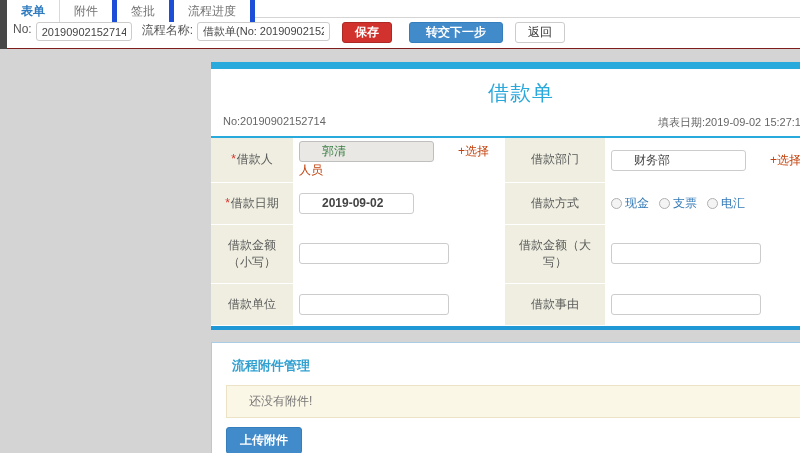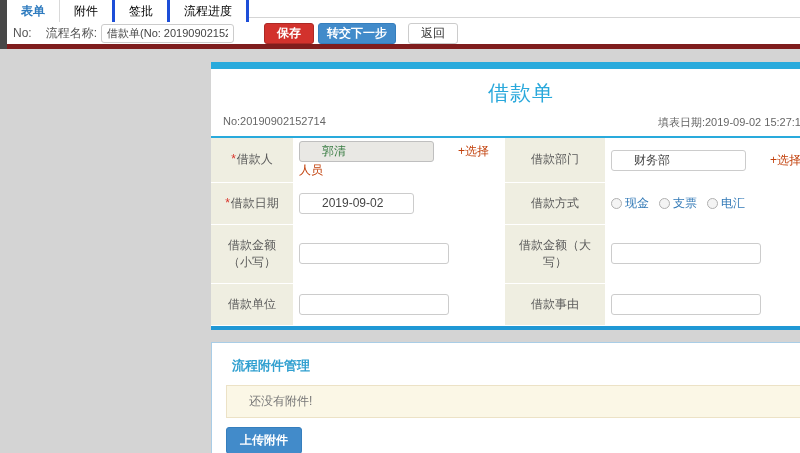--- a/index.html
+++ b/index.html
@@ -10,31 +10,31 @@
     color: #333;
     background: #d4d4d4;
     position: relative;
   }
 
   
   .top-header { position: absolute; left: 0; top: 0; width: 800px; height: 49px; background: #fff; }
   .edge-strip { position: absolute; left: 0; top: 0; width: 7px; height: 49px; background: #474747; z-index: 5; }
 
   .tabbar { position: absolute; left: 7px; top: 0; right: 0; height: 18px; border-bottom: 1px solid #d5d5d5; display: flex; background: #fff; }
-  .tab { padding: 0 14px; height: 22px; line-height: 22px; font-size: 12px; color: #000000; border-right: 3px solid #1d4ed8; cursor: pointer; background: #fff; white-space: nowrap; }
+  .tab { padding: 0 14px; height: 22px; line-height: 22px; font-size: 12px; color: #737373; border-right: 5px solid #1d4ed8; cursor: pointer; background: #fff; white-space: nowrap; }
   .tab.active { color: #2e7bbf; font-weight: bold; border-right: 1px solid #d9d9d9; }
 
-  .actionbar { position: absolute; left: 7px; top: 22px; right: 0; height: 27px; border-bottom: 5px solid #7f1d1d; display: flex; align-items: center; background: #fff; }
+  .actionbar { position: absolute; left: 7px; top: 22px; right: 0; height: 27px; border-bottom: 1px solid #7f1d1d; display: flex; align-items: flex-start; background: #fff; }
   .actionbar .lbl { color: #555; margin: 0 4px 0 6px; white-space: nowrap; }
   .txt-input { height: 19px; border: 1px solid #ccc; border-radius: 3px; font-size: 11px; padding: 1px 5px; color: #444; background: #fff; font-family: "Liberation Sans", sans-serif; }
   #no-input { width: 96px; }
   #flowname-input { width: 133px; }
   .btn { height: 21px; line-height: 19px; font-size: 12px; border-radius: 3px; padding: 0 12px; cursor: pointer; white-space: nowrap; font-family: "Liberation Sans", sans-serif; }
-  .btn-save { background: #d2322d; border: 1px solid #ac2925; color: #fff; margin-left: 30px; font-weight: bold; }
-  .btn-next { background: #428bca; border: 1px solid #357ebd; color: #fff; margin-left: 4px; font-weight: bold; padding: 0 8px; }
+  .btn-save { background: #d2322d; border: 1px solid #ac2925; color: #fff; margin-left: 12px; font-weight: bold; }
+  .btn-next { background: #428bca; border: 1px solid #357ebd; color: #fff; margin-left: 17px; font-weight: bold; padding: 0 16px; }
   .btn-back { background: #fff; border: 1px solid #ccc; color: #333; margin-left: 12px; }
 
   
   .main { position: absolute; left: 211px; top: 62px; width: 620px; }
 
   
   .form-panel { background: #fff; }
   .form-panel .bluebar { height: 7px; background: #29aadc; }
   .form-title { text-align: center; color: #29a8db; font-size: 21px; padding: 10px 0 6px 0; letter-spacing: 1px; }
   .form-inforow { display: flex; justify-content: space-between; font-size: 11px; color: #666; padding: 2px 30px 6px 12px; border-bottom: 2px solid #29aadc; }
@@ -42,21 +42,21 @@
   .form-table td { font-size: 12px; vertical-align: middle; height: 32px; }
   td.cell-label { background: #efeee1; color: #5a5a5a; text-align: center; padding: 12px 10px; border-bottom: 1px solid #fff; line-height: 17px; }
   td.cell-label.w1 { width: 82px; }
   td.cell-label.w2 { width: 100px; }
   td.cell-value { background: #fff; padding: 3px 6px; }
   td.cell-value.v1 { width: 212px; }
   .req { color: #d9342b; margin-right: 1px; }
   .fld { height: 21px; border: 1px solid #ccc; border-radius: 3px; font-size: 12px; padding: 1px 22px; color: #444; font-family: "Liberation Sans", sans-serif; background: #fff; }
   .fld.ro { background: #e9e8e4; border-color: #bfbfbf; color: #3a7d44; }
   .fld.w135 { width: 135px; }
-  .fld.w115 { width: 115px; }
+  .fld.w115 { width: 115px; font-weight: bold; }
   .fld.w150 { width: 150px; }
   a.sel-link { color: #c2410c; text-decoration: none; font-size: 12px; margin-left: 24px; cursor: pointer; }
   .radio-group { display: flex; align-items: center; gap: 10px; }
   .radio-item { display: inline-flex; align-items: center; color: #337ab7; cursor: pointer; }
   .radio-circle { width: 11px; height: 11px; border-radius: 50%; border: 1px solid #b0b0b0; background: #f4f4f4; display: inline-block; margin-right: 3px; }
   .form-bottom { height: 4px; background: #2098d5; }
 
   
   .attach-panel { margin-top: 12px; background: #fff; border: 1px solid #a9cde6; padding: 10px 14px 12px 14px; }
   .panel-heading { font-size: 13px; font-weight: bold; padding: 4px 0 10px 6px; }
@@ -76,20 +76,21 @@
 
   <div class="tabbar">
     <div class="tab active">表单</div>
     <div class="tab">附件</div>
     <div class="tab">签批</div>
     <div class="tab">流程进度</div>
   </div>
 
   <div class="actionbar">
     <span class="lbl">No:</span>
+    <input id="no-input" class="txt-input" value="20190902152714" style="">
     <span class="lbl" style="margin-left:10px;">流程名称:</span>
     <input id="flowname-input" class="txt-input" value="借款单(No: 20190902152714)郭清" style="">
     <button class="btn btn-save">保存</button>
     <button class="btn btn-next">转交下一步</button>
     <button class="btn btn-back">返回</button>
   </div>
 </div>
 
 <div class="main">
 

